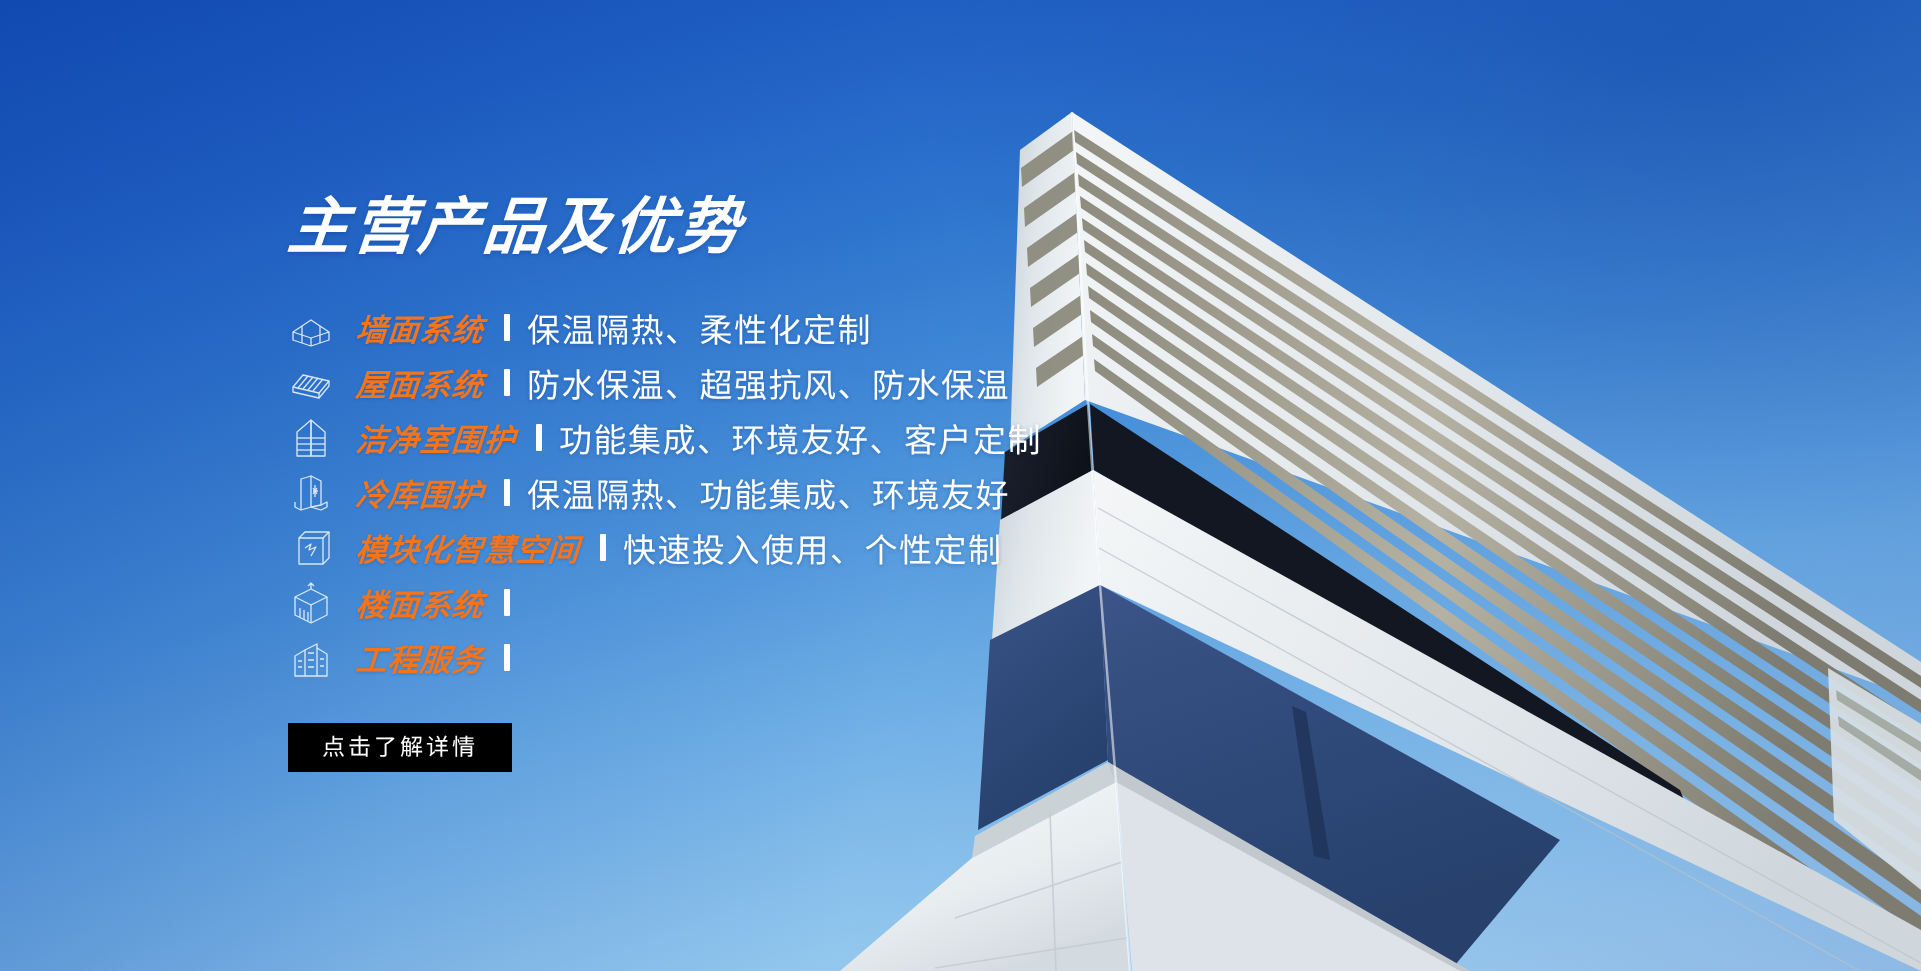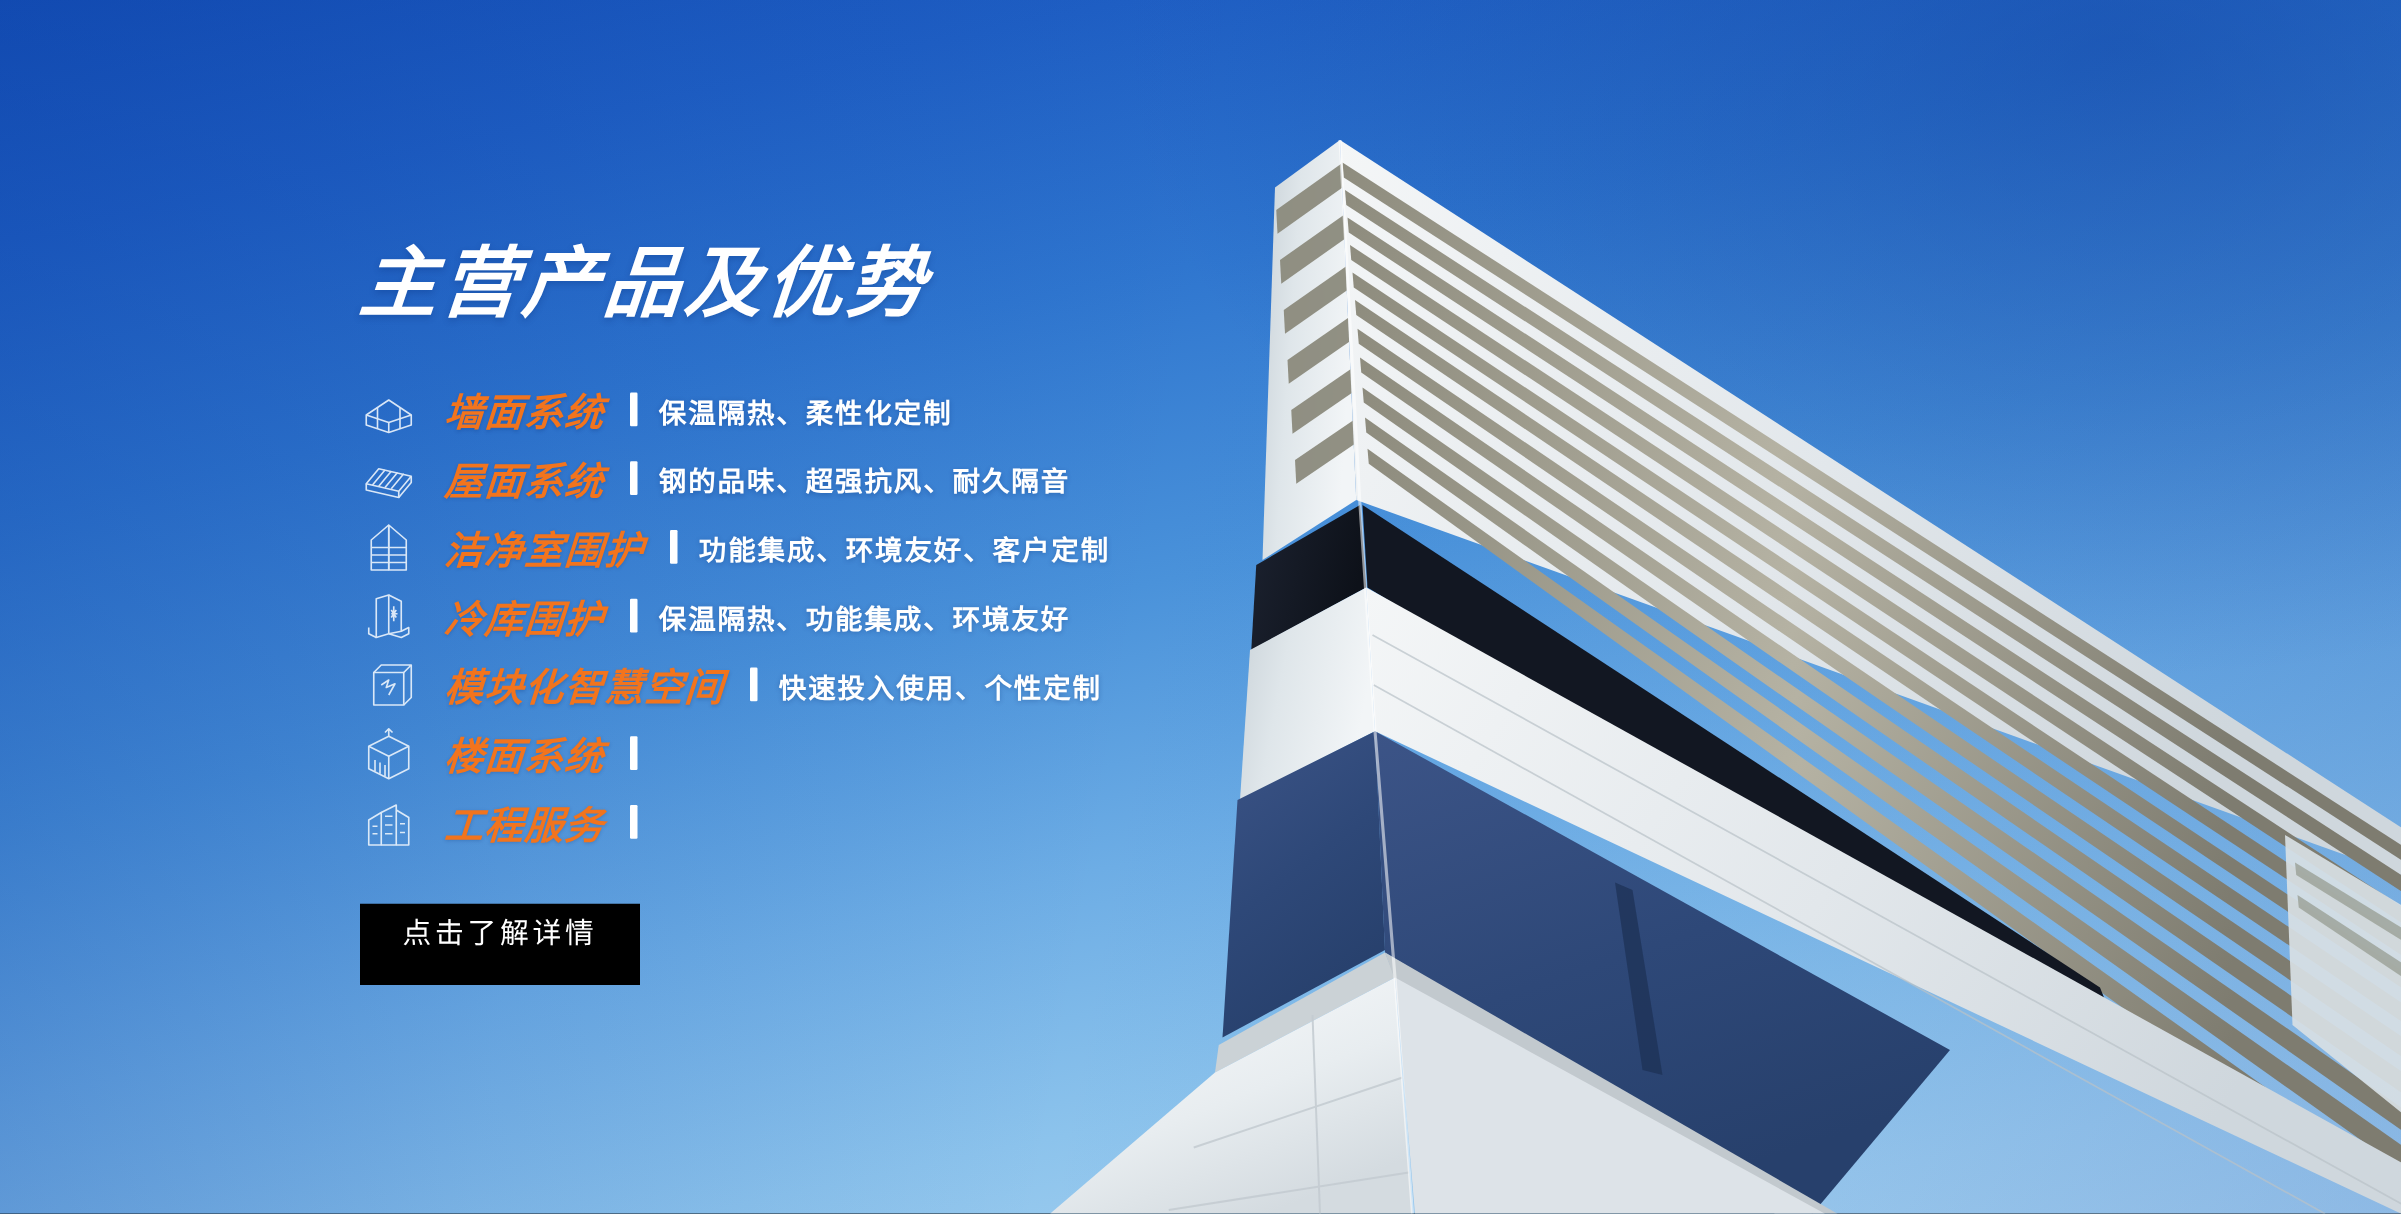--- a/index.html
+++ b/index.html
@@ -118,38 +118,38 @@
   .row-sep {
     display: inline-block;
     width: 6px;
     height: 27px;
     background: #ffffff;
     margin: 0 17px 0 20px;
     flex: 0 0 auto;
     border-radius: 1px;
   }
   .row-desc {
-    font-size: 22px;
-    font-weight: 700;
+    font-size: 33px;
+    font-weight: 400;
     color: #ffffff;
     letter-spacing: 1.5px;
     text-shadow: 0 1px 4px rgba(0,40,110,0.30);
   }
 
   .cta-wrap { margin-top: 38px; }
   .cta-button {
     display: inline-block;
     background: #000000;
     color: #ffffff;
     font-size: 23px;
     letter-spacing: 3px;
-    padding: 10px 34px 26px 34px;
+    padding: 10px 34px 10px 34px;
     border: none;
     cursor: pointer;
-    font-family: Liberation Serif, serif;
+    font-family: Liberation Sans, sans-serif;
     line-height: 1.25;
   }
 </style>
 </head>
 <body>
 
 <div id="banner">
 
   <div class="sky-tint"></div>
   <div class="sky-tint2"></div>
@@ -297,21 +297,21 @@
         <span class="row-icon">
           <svg width="44" height="44" viewBox="0 0 44 44" fill="none" stroke="#e8f1fb" stroke-width="1.3" stroke-linejoin="round">
             <path d="M14 14 L40 20 L30 32 L4 26 Z"></path>
             <path d="M4 26 L4 31 L30 37 L30 32"></path>
             <path d="M30 37 L40 25 L40 20"></path>
             <path d="M19 15 L9 27 M24 16 L14 28 M29 17 L19 29 M34 18 L24 30"></path>
           </svg>
         </span>
         <span class="row-label">屋面系统</span>
         <span class="row-sep"></span>
-        <span class="row-desc">钢的品味、超强抗风、耐久隔音</span>
+        <span class="row-desc">防水保温、超强抗风、防水保温</span>
       </li>
 
       <li class="product-row">
         <span class="row-icon">
           <svg width="44" height="44" viewBox="0 0 44 44" fill="none" stroke="#e8f1fb" stroke-width="1.3" stroke-linejoin="round">
             <path d="M22 4 L36 16 L36 40 L22 40 Z"></path>
             <path d="M22 4 L8 16 L8 40 L22 40"></path>
             <path d="M8 22 L22 22 L36 22"></path>
             <path d="M8 28 L22 28 L36 28"></path>
             <path d="M8 34 L22 34 L36 34"></path>

